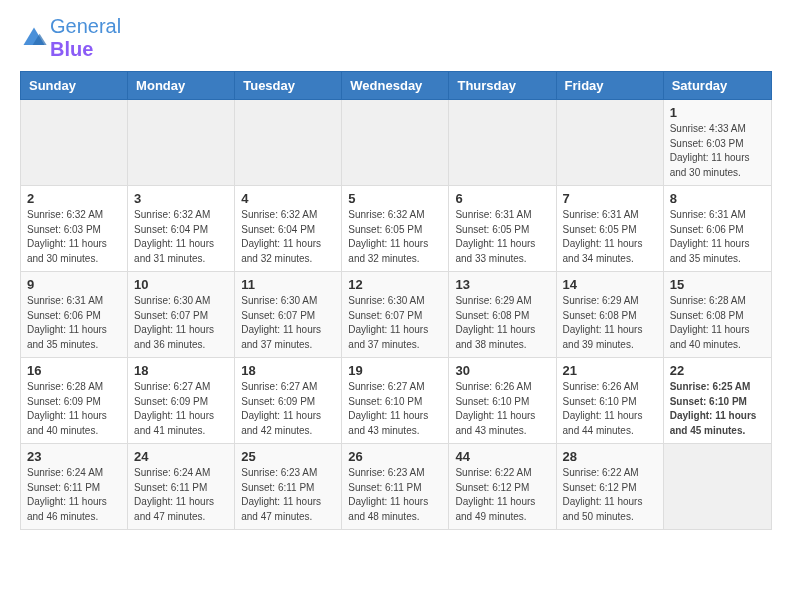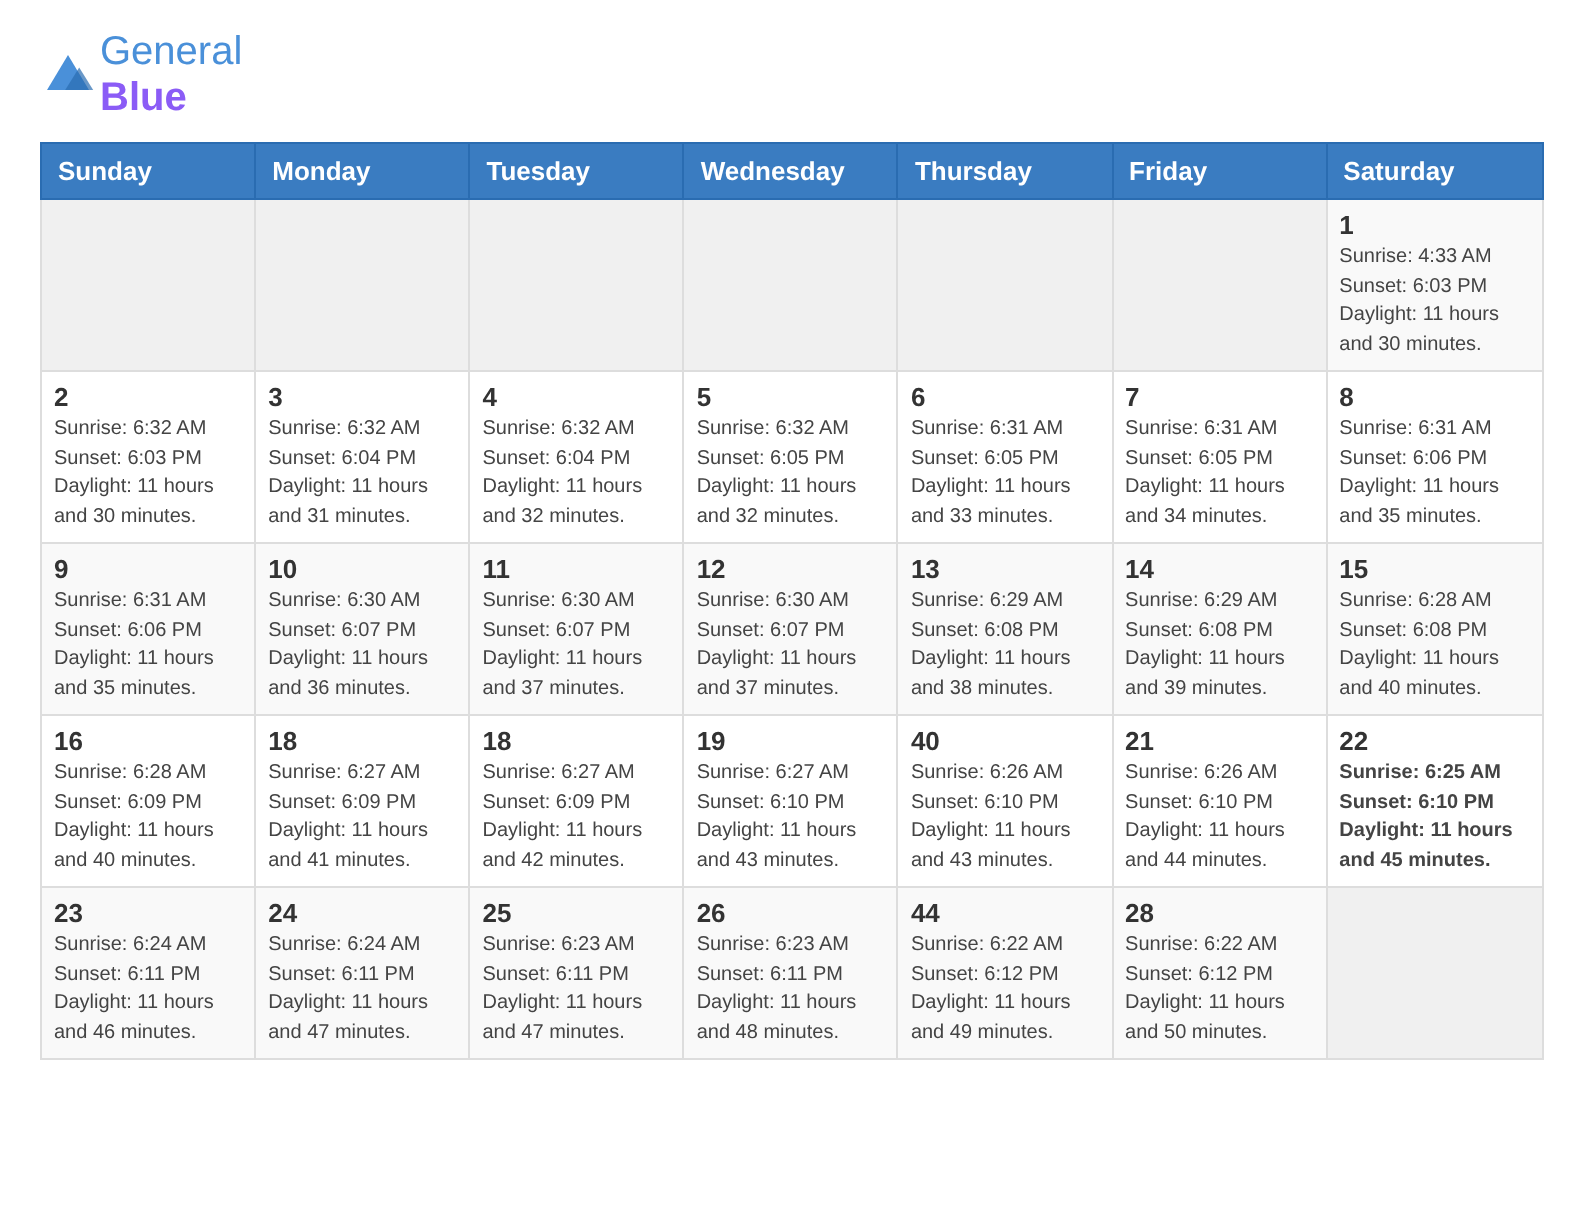--- a/index.html
+++ b/index.html
@@ -176,21 +176,21 @@
 Sunset: 6:09 PM
 Daylight: 11 hours and 42 minutes.</div>
           </td>
           <td>
             <span class="day-num">19</span>
             <div class="day-info" style="white-space: pre-line;">Sunrise: 6:27 AM
 Sunset: 6:10 PM
 Daylight: 11 hours and 43 minutes.</div>
           </td>
           <td>
-            <span class="day-num">40</span>
+            <span class="day-num">30</span>
             <div class="day-info" style="white-space: pre-line;">Sunrise: 6:26 AM
 Sunset: 6:10 PM
 Daylight: 11 hours and 43 minutes.</div>
           </td>
           <td>
             <span class="day-num">21</span>
             <div class="day-info" style="white-space: pre-line;">Sunrise: 6:26 AM
 Sunset: 6:10 PM
 Daylight: 11 hours and 44 minutes.</div>
           </td>

